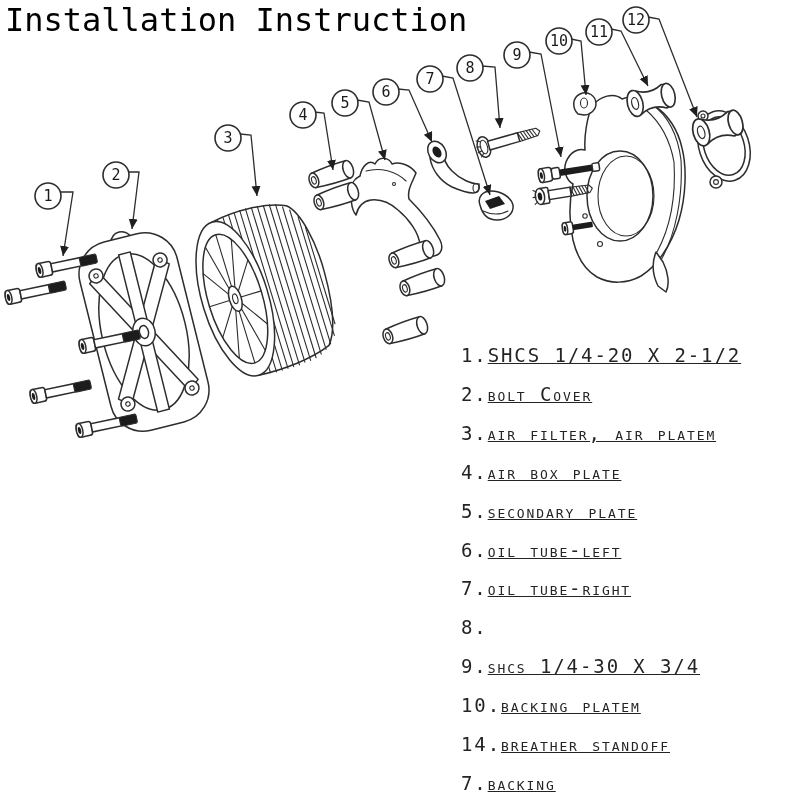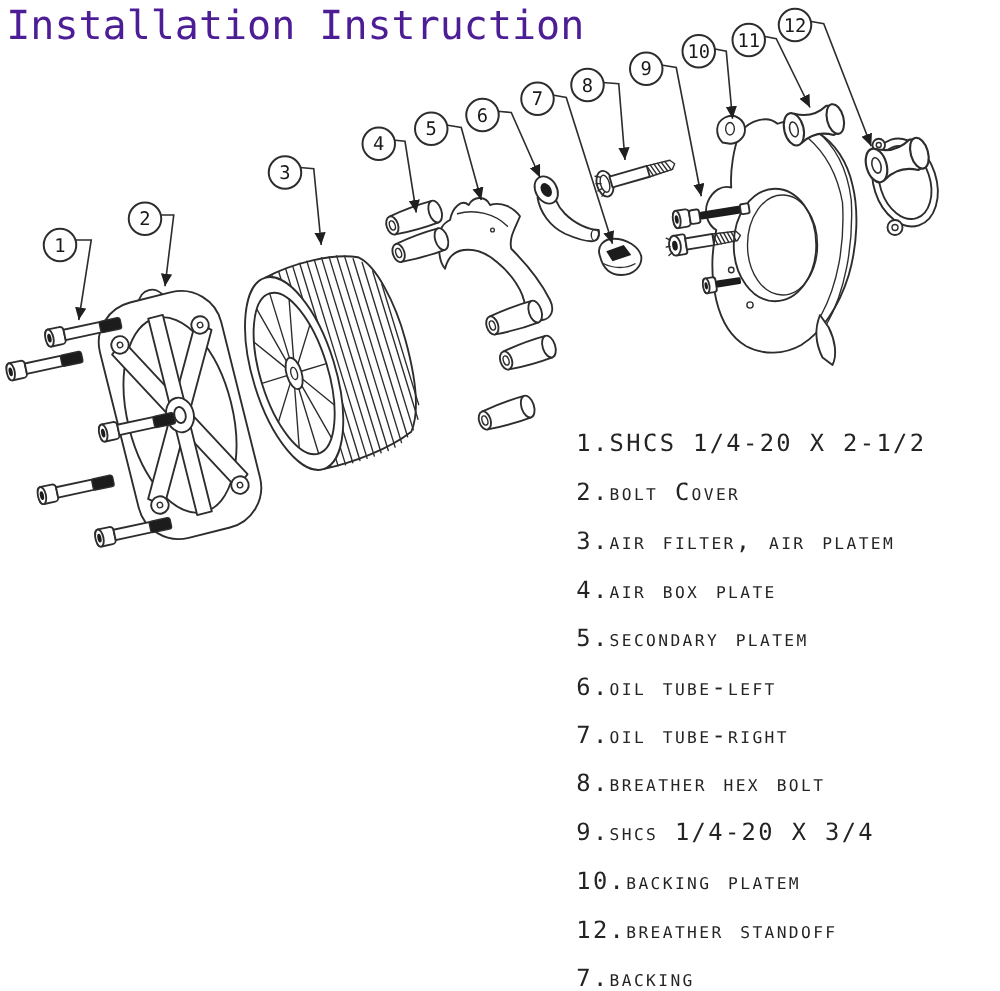--- a/index.html
+++ b/index.html
@@ -1,36 +1,36 @@
 <!DOCTYPE html>
 <html><head>
 <meta charset="utf-8">
 <style>
   html,body{margin:0;padding:0;}
   body{
     width:800px;height:793px;background:#ffffff;position:relative;overflow:hidden;
     font-family:"DejaVu Sans Mono", monospace;
   }
   .title{
-    position:absolute;left:5px;top:1px;font-size:32px;color:#4c1d95;
+    position:absolute;left:5px;top:1px;font-size:32px;color:#000000;
     white-space:pre;letter-spacing:0px;
   }
   #diagram{position:absolute;left:0;top:0;}
   
   .ln{fill:none;stroke:#2d2d2d;stroke-width:1.5;stroke-linecap:round;stroke-linejoin:round;}
   .lt{fill:none;stroke:#2d2d2d;stroke-width:1.1;stroke-linecap:round;stroke-linejoin:round;}
   .fw{fill:#ffffff;stroke:#2d2d2d;stroke-width:1.5;stroke-linejoin:round;}
   .fd{fill:#1c1c1c;stroke:none;}
   .leader{fill:none;stroke:#2d2d2d;stroke-width:1.3;}
   .bubble{fill:#ffffff;stroke:#2d2d2d;stroke-width:1.6;}
   .bubble-num{font-family:"DejaVu Sans Mono",monospace;font-size:15px;fill:#1a1a1a;text-anchor:middle;}
   
   #parts-list{position:absolute;left:461px;top:336px;color:#242424;}
   .pl-item{height:38.85px;display:flex;align-items:center;font-size:19px;letter-spacing:1.9px;white-space:pre;}
-  .pl-item .nm{font-variant:small-caps;}
+  .pl-item .nm{font-variant:small-caps;text-decoration:underline;}
 </style>
 </head>
 <body>
 
 <div class="title">Installation Instruction</div>
 
 <svg id="diagram" width="800" height="793" viewBox="0 0 800 793">
   <defs>
     <marker id="arrowhead" markerWidth="12" markerHeight="10" refX="10" refY="4.5" orient="auto" markerUnits="userSpaceOnUse">
       <path d="M0,0 L10,4.5 L0,9 Z" fill="#1f1f1f"></path>
@@ -284,43 +284,43 @@
 
   <div class="pl-item">
     <span class="num">3.</span><span class="nm">air filter, air platem</span>
   </div>
 
   <div class="pl-item">
     <span class="num">4.</span><span class="nm">air box plate</span>
   </div>
 
   <div class="pl-item">
-    <span class="num">5.</span><span class="nm">secondary platem</span>
+    <span class="num">5.</span><span class="nm">secondary plate</span>
   </div>
 
   <div class="pl-item">
     <span class="num">6.</span><span class="nm">oil tube-left</span>
   </div>
 
   <div class="pl-item">
     <span class="num">7.</span><span class="nm">oil tube-right</span>
   </div>
 
   <div class="pl-item">
-    <span class="num">8.</span><span class="nm">breather hex bolt</span>
-  </div>
-
-  <div class="pl-item">
-    <span class="num">9.</span><span class="nm">shcs 1/4-20 X 3/4</span>
+    <span class="num">8.</span>
+  </div>
+
+  <div class="pl-item">
+    <span class="num">9.</span><span class="nm">shcs 1/4-30 X 3/4</span>
   </div>
 
   <div class="pl-item">
     <span class="num">10.</span><span class="nm">backing platem</span>
   </div>
 
   <div class="pl-item">
-    <span class="num">12.</span><span class="nm">breather standoff</span>
+    <span class="num">14.</span><span class="nm">breather standoff</span>
   </div>
 
   <div class="pl-item">
     <span class="num">7.</span><span class="nm">backing</span>
   </div>
 </div>
 
 </body></html>

